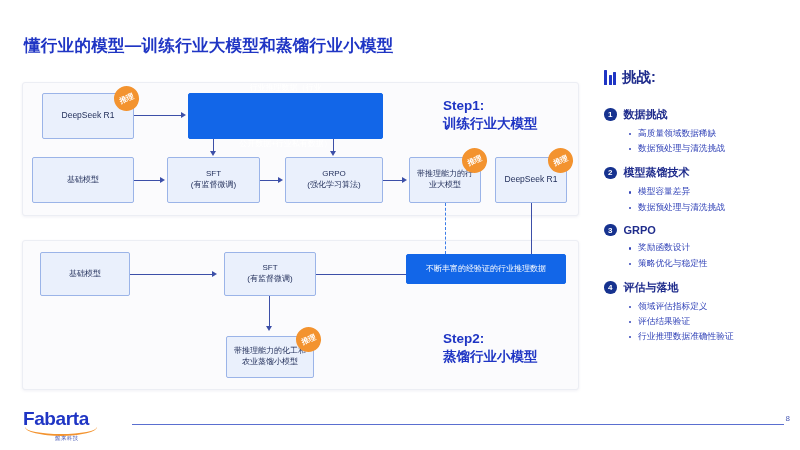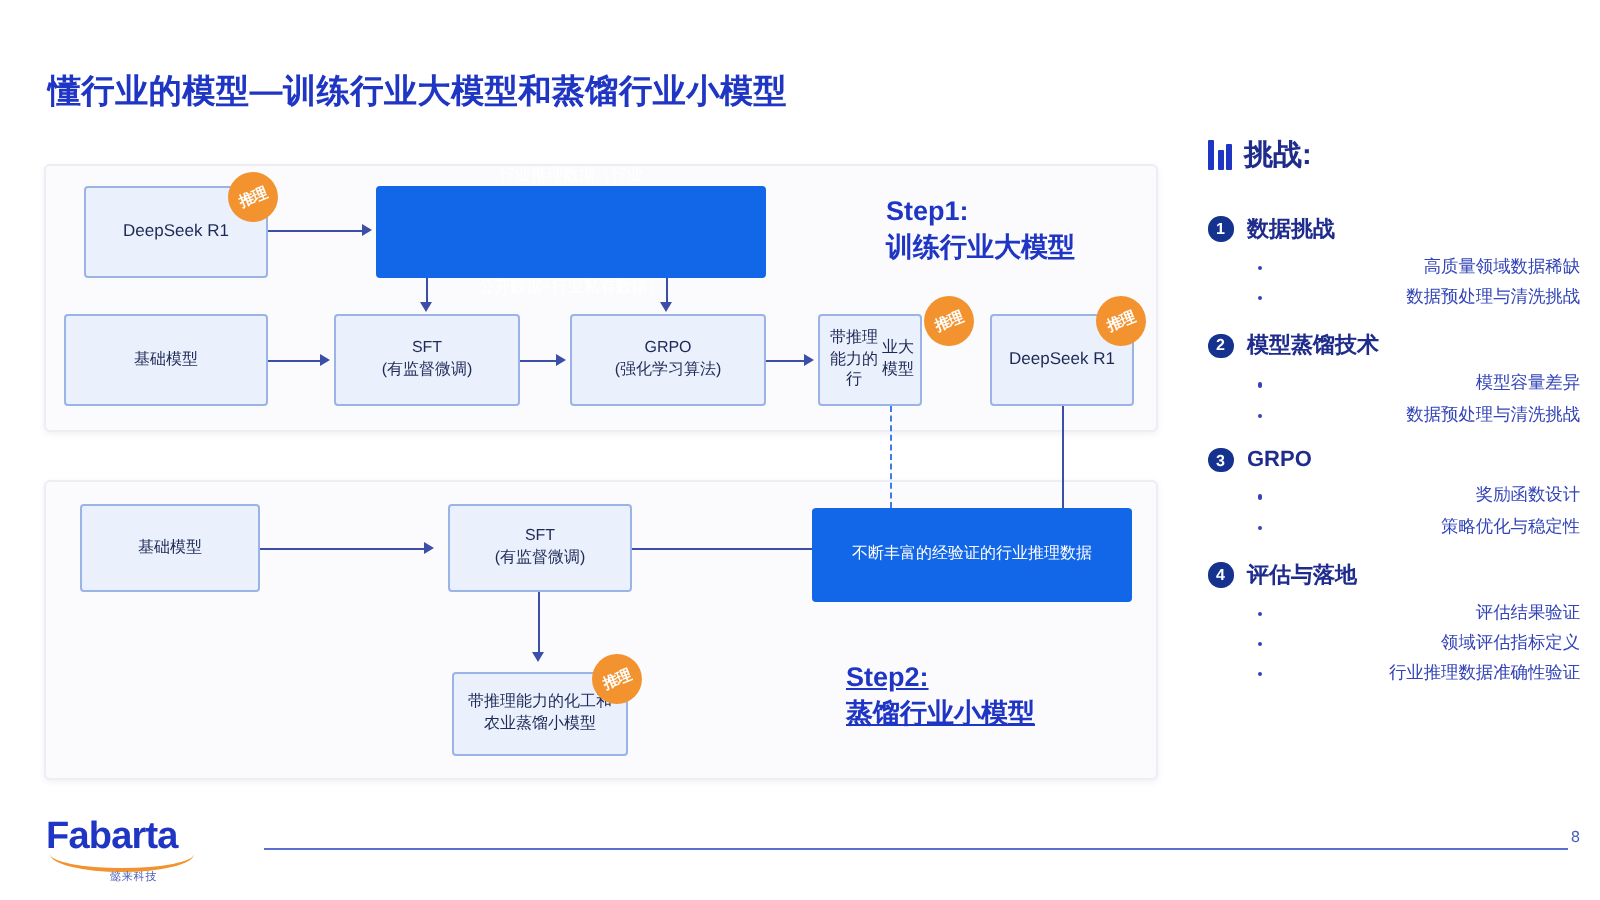--- a/index.html
+++ b/index.html
@@ -104,21 +104,21 @@
     background:#16328f;color:#fff;
     font-size:8px;font-weight:bold;
     display:flex;align-items:center;justify-content:center;
     flex:0 0 auto;
   }
   .ch-label{font-size:11px;font-weight:bold;color:#1f2c8c;}
   .ch-subs{margin:4px 0 0 25px;}
   .ch-sub{
     font-size:8.7px;color:#3344b8;
     line-height:1.75;
-    position:relative;padding-left:9px;text-align:right;
+    position:relative;padding-left:9px;
   }
   .ch-sub:before{
     content:"";position:absolute;left:0;top:7px;
     width:2.2px;height:2.2px;border-radius:50%;background:#3344b8;
   }
 
   
   .footer-rule{
     position:absolute;left:132px;top:424px;width:652px;height:1px;
     background:#5a6fd0;
@@ -164,21 +164,21 @@
   <div class="box" style="left:167px;top:157px;width:93px;height:46px;flex-direction:column;">
     <span class="l2">SFT</span>
     <span class="l2">(有监督微调)</span>
   </div>
 
   <div class="box" style="left:285px;top:157px;width:98px;height:46px;flex-direction:column;">
     <span class="l2">GRPO</span>
     <span class="l2">(强化学习算法)</span>
   </div>
 
-  <div class="box" style="left:409px;top:157px;width:52px;height:46px;flex-direction:row;">
+  <div class="box" style="left:409px;top:157px;width:72px;height:46px;flex-direction:column;">
     <span class="l2">带推理能力的行</span>
     <span class="l2">业大模型</span>
   </div>
   <div class="badge" style="left:462px;top:148px;">推理</div>
 
   <div class="box en" style="left:495px;top:157px;width:72px;height:46px;">DeepSeek R1</div>
   <div class="badge" style="left:548px;top:148px;">推理</div>
 
   <div class="ln lnh" style="left:134px;top:115px;width:48px;"></div>
   <div class="arw r" style="left:181px;top:112px;"></div>
@@ -205,41 +205,41 @@
 
   <div class="panel" id="panel-step2"></div>
 
   <div class="box" style="left:40px;top:252px;width:90px;height:44px;">基础模型</div>
 
   <div class="box" style="left:224px;top:252px;width:92px;height:44px;flex-direction:column;">
     <span class="l2">SFT</span>
     <span class="l2">(有监督微调)</span>
   </div>
 
-  <div class="box blue" style="left:406px;top:254px;width:160px;height:47px;">不断丰富的经验证的行业推理数据</div>
+  <div class="box blue" style="left:406px;top:254px;width:160px;height:30px;">不断丰富的经验证的行业推理数据</div>
 
   <div class="box" style="left:226px;top:336px;width:88px;height:42px;flex-direction:column;">
     <span class="l2">带推理能力的化工和</span>
     <span class="l2">农业蒸馏小模型</span>
   </div>
   <div class="badge" style="left:296px;top:327px;">推理</div>
 
   <div class="ln lnh" style="left:130px;top:274px;width:82px;"></div>
   <div class="arw r" style="left:212px;top:271px;"></div>
 
   <div class="ln lnh" style="left:316px;top:274px;width:90px;"></div>
 
   <div class="ln lnv" style="left:269px;top:296px;height:32px;"></div>
   <div class="arw d" style="left:266px;top:326px;"></div>
 
   <div class="dash" style="left:445px;top:203px;height:51px;"></div>
 
   <div class="ln lnv" style="left:531px;top:203px;height:51px;"></div>
 
-  <div class="stepname" style="left:423px;top:330px;text-decoration:underline;">
+  <div class="stepname" style="left:443px;top:330px;">
     <span>Step2:</span><br>
     <span>蒸馏行业小模型</span>
   </div>
 
   <div id="challenges">
     <div class="ch-head">
       <span class="ch-bars">
           <i></i>
           <i></i>
           <i></i>
@@ -279,22 +279,22 @@
         <div class="ch-sub">策略优化与稳定性</div>
       </div>
     </div>
 
     <div class="ch-item">
       <div class="ch-row">
         <span class="ch-num">4</span>
         <span class="ch-label">评估与落地</span>
       </div>
       <div class="ch-subs">
+        <div class="ch-sub">领域评估指标定义</div>
         <div class="ch-sub">评估结果验证</div>
-        <div class="ch-sub">领域评估指标定义</div>
         <div class="ch-sub">行业推理数据准确性验证</div>
       </div>
     </div>
   </div>
 
   <div class="footer-rule"></div>
   <div class="logo">
     <div class="logo-word">Fabarta</div>
     <div class="logo-swoosh"></div>
     <div class="logo-sub">懿来科技</div>

